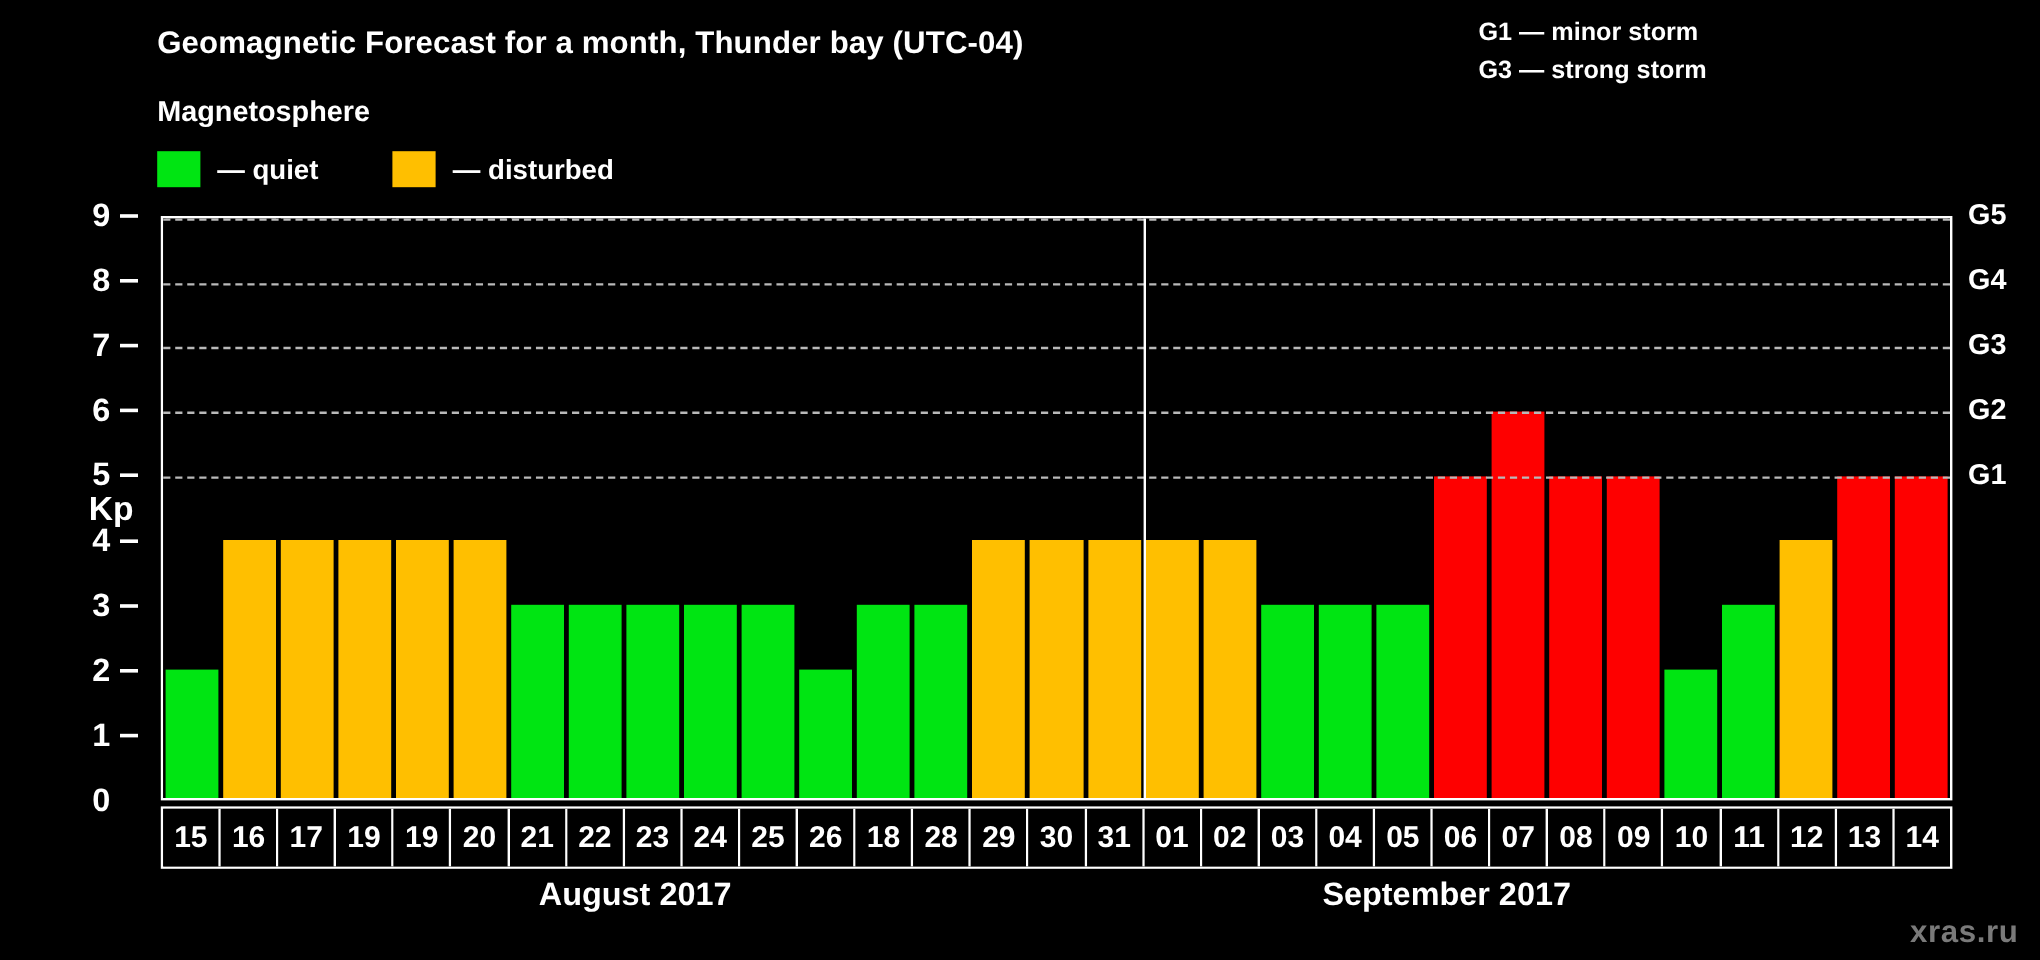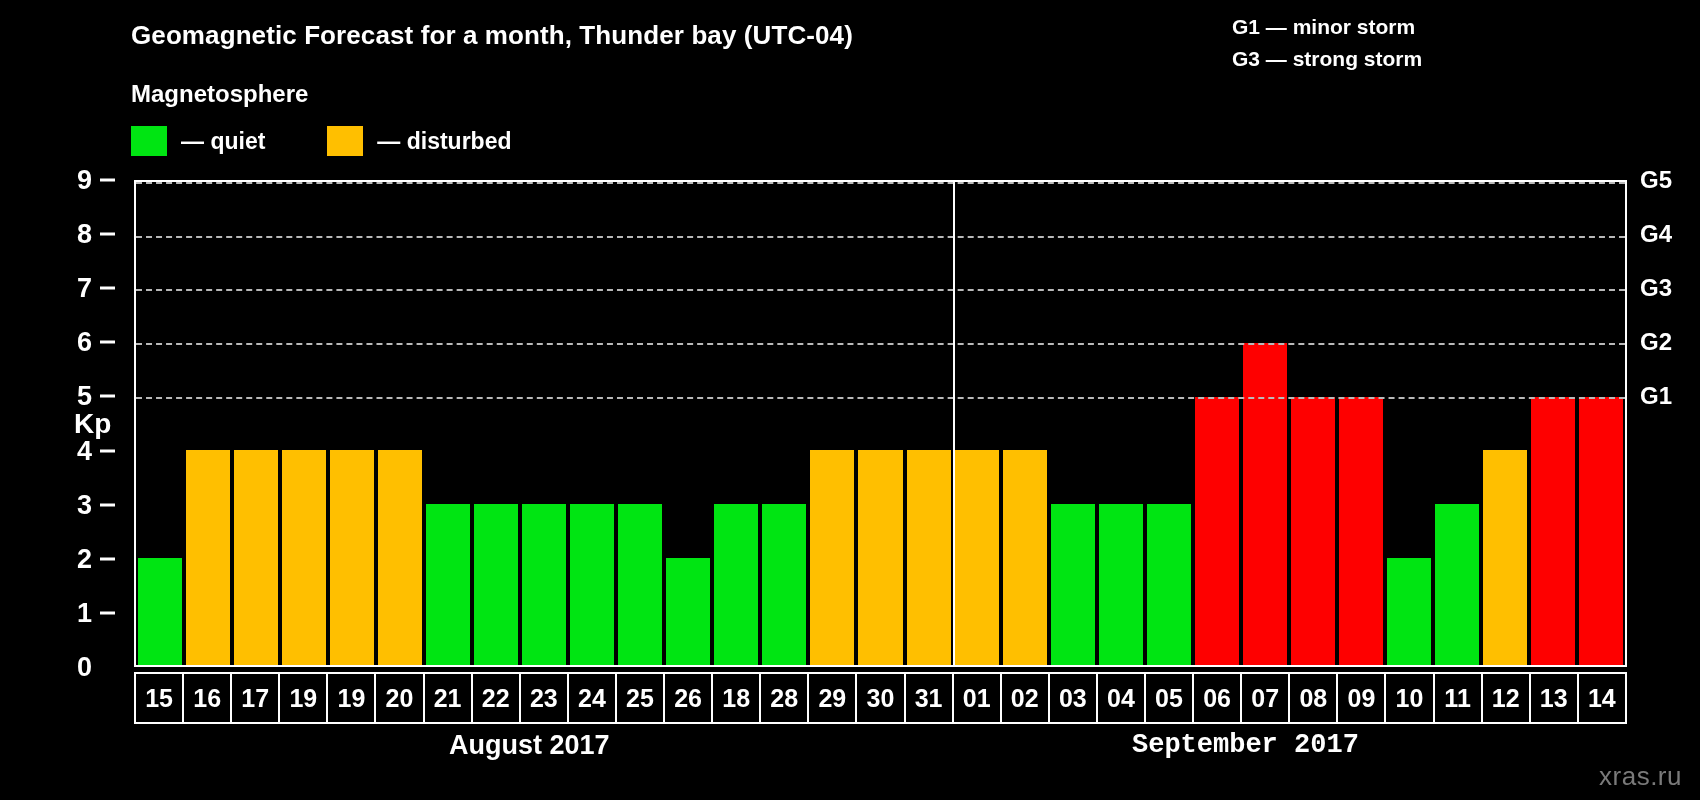--- a/index.html
+++ b/index.html
@@ -103,25 +103,25 @@
     border-right:2px solid #fff;box-sizing:border-box;
     font-size:25px;font-weight:bold;background:#000;
   }
   .day-cell:last-child{border-right:none;}
 
   
   .month-caption{
     position:absolute;top:730px;font-size:27px;font-weight:bold;
   }
   #month-august{left:449px;}
-  #month-september{left:1132px;font-family:Liberation Mono, monospace;}
+  #month-september{left:1102px;}
 
   #watermark{
     position:absolute;right:18px;bottom:8px;
-    font-size:26px;font-weight:normal;color:#7a7a7a;letter-spacing:.5px;
+    font-size:26px;font-weight:bold;color:#7a7a7a;letter-spacing:.5px;
   }
 </style>
 </head>
 <body>
 
 <div id="title">Geomagnetic Forecast for a month, Thunder bay (UTC-04)</div>
 <div id="magnetosphere-label">Magnetosphere</div>
 
 <div id="legend">
   <div class="legend-item">

